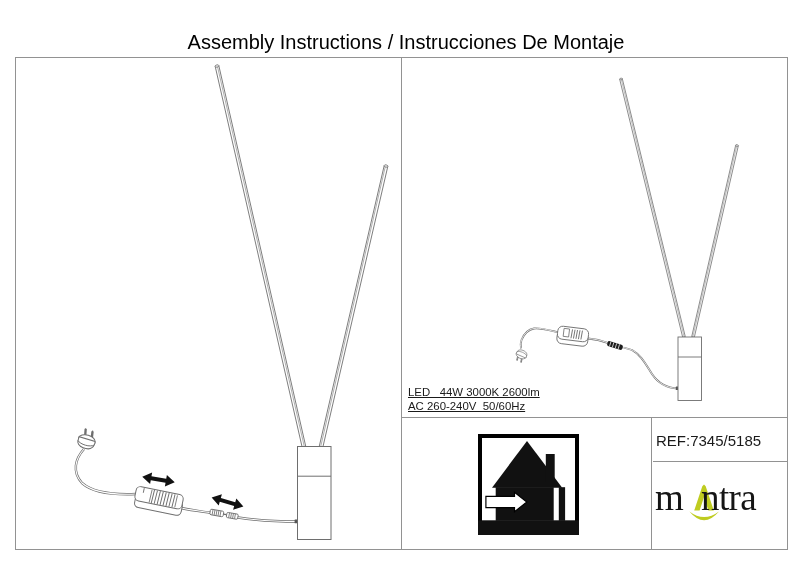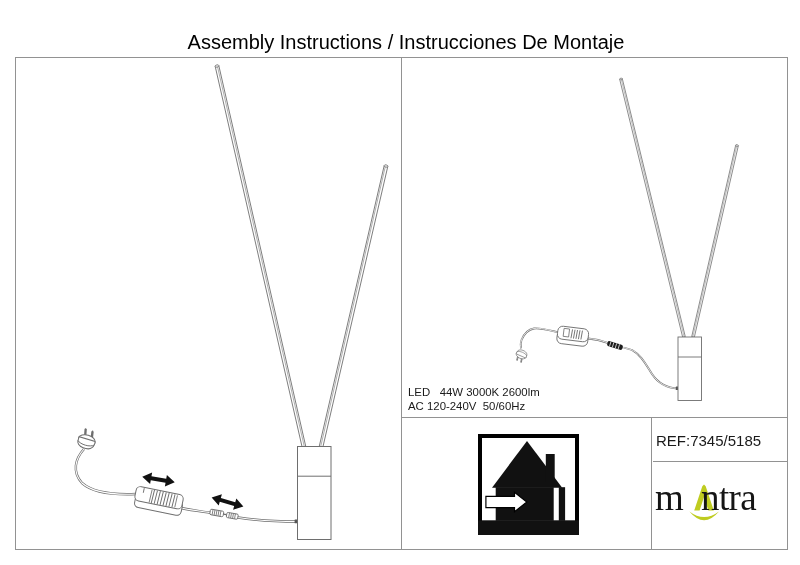--- a/index.html
+++ b/index.html
@@ -8,21 +8,21 @@
     --border-gray:#929292;
     --ink-black:#111111;
   }
   html,body{margin:0;padding:0;background:#ffffff;}
   body{width:800px;height:565px;position:relative;overflow:hidden;
        font-family:"Liberation Sans", sans-serif;color:#000;}
   .title{position:absolute;top:31px;left:6px;width:800px;text-align:center;
          font-size:20px;line-height:22px;color:#000;}
   .specs{position:absolute;left:408px;top:386.3px;font-size:11.4px;line-height:13.7px;
          color:#1a1a1a;}
-  .specs div{white-space:pre;}
+  .specs div{white-space:pre;text-decoration:underline;}
   .ref{position:absolute;left:656px;top:432.5px;font-size:15px;line-height:15px;
        white-space:pre;color:#1a1a1a;}
   .brand-part{position:absolute;top:479.3px;font-family:"Liberation Serif", serif;
        font-size:37px;line-height:37px;color:#151515;}
   .brand-m{left:655px;}
   .brand-ntra{left:701px;letter-spacing:-0.6px;}
   svg{position:absolute;left:0;top:0;}
   .frame{stroke:var(--border-gray);fill:none;shape-rendering:crispEdges;}
   .art{stroke:var(--line-gray);fill:none;}
   .artw{stroke:var(--line-gray);fill:#ffffff;}
@@ -203,19 +203,19 @@
   </g>
 
   <g>
     <path class="green" d="M 694.2 510.6 L 702.3 486.2 L 704 484.4 L 705.7 486.2 L 713.8 510.6 L 708.4 510.6 L 704 497 L 699.6 510.6 Z"></path>
     <path class="green" d="M 689.4 511.5 Q 704 529 719 511.5 Q 704 522.6 689.4 511.5 Z"></path>
   </g>
 </svg>
 
 <div class="specs">
   <div>LED   44W 3000K 2600lm</div>
-  <div>AC 120-240V  50/60Hz</div>
+  <div>AC 260-240V  50/60Hz</div>
 </div>
 
 <div class="ref">REF:7345/5185</div>
 
 <span class="brand-part brand-m">m</span>
 <span class="brand-part brand-ntra">ntra</span>
 
 </body></html>

